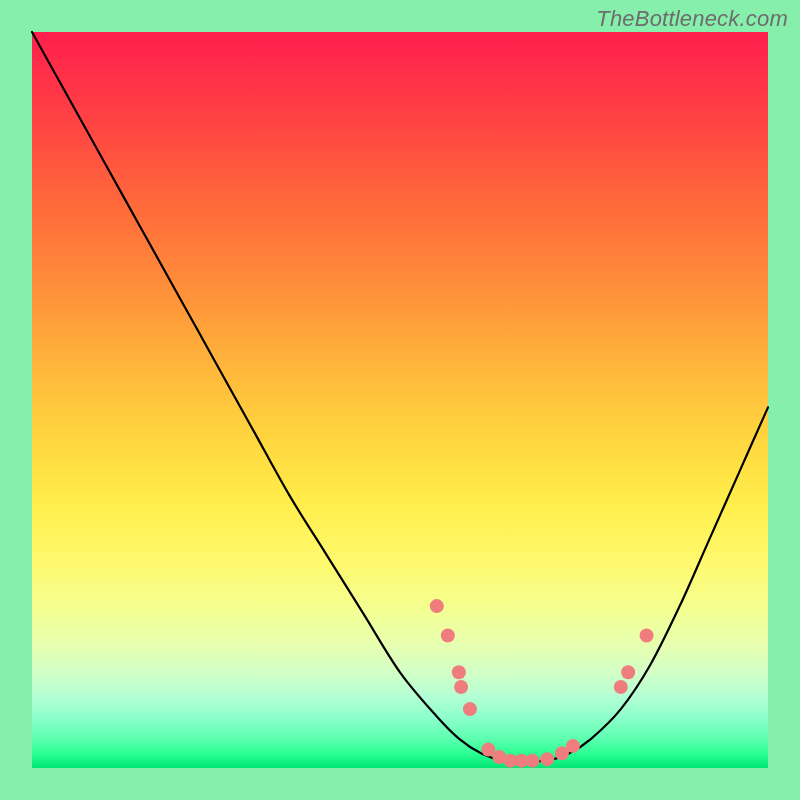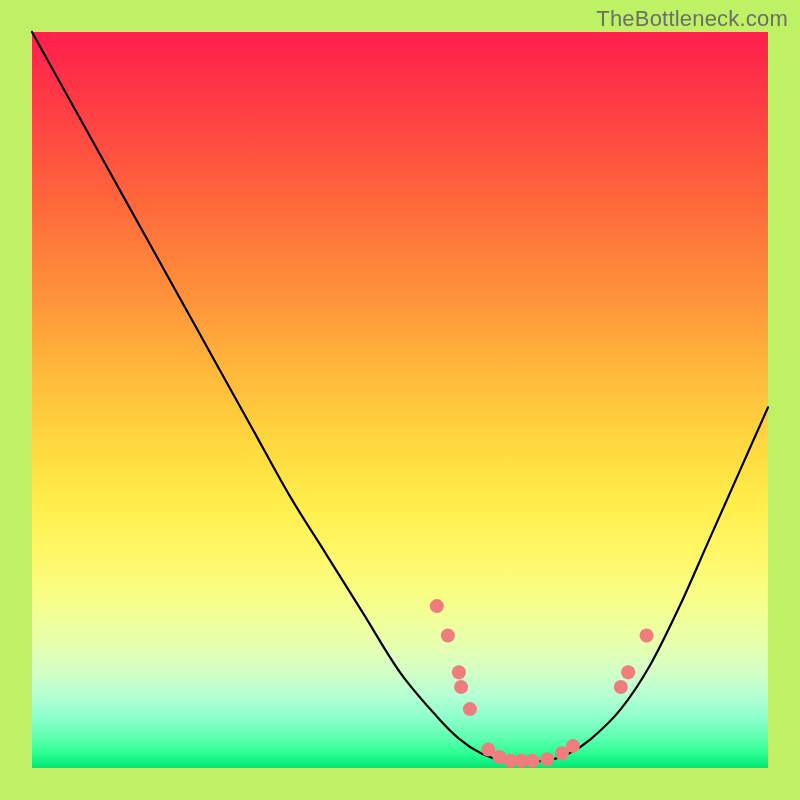--- a/index.html
+++ b/index.html
@@ -10,21 +10,22 @@
     background: #000;
     overflow: hidden;
     font-family: Arial, Helvetica, sans-serif;
   }
   .frame {
     position: absolute;
     left: 0;
     top: 0;
     width: 800px;
     height: 800px;
-    background: #bef264;
+    background: #86efac;
+    font-style: italic;
   }
   .plot-area {
     position: absolute;
     left: 32px;
     top: 32px;
     width: 736px;
     height: 736px;
     
     background: linear-gradient(
       to bottom,

